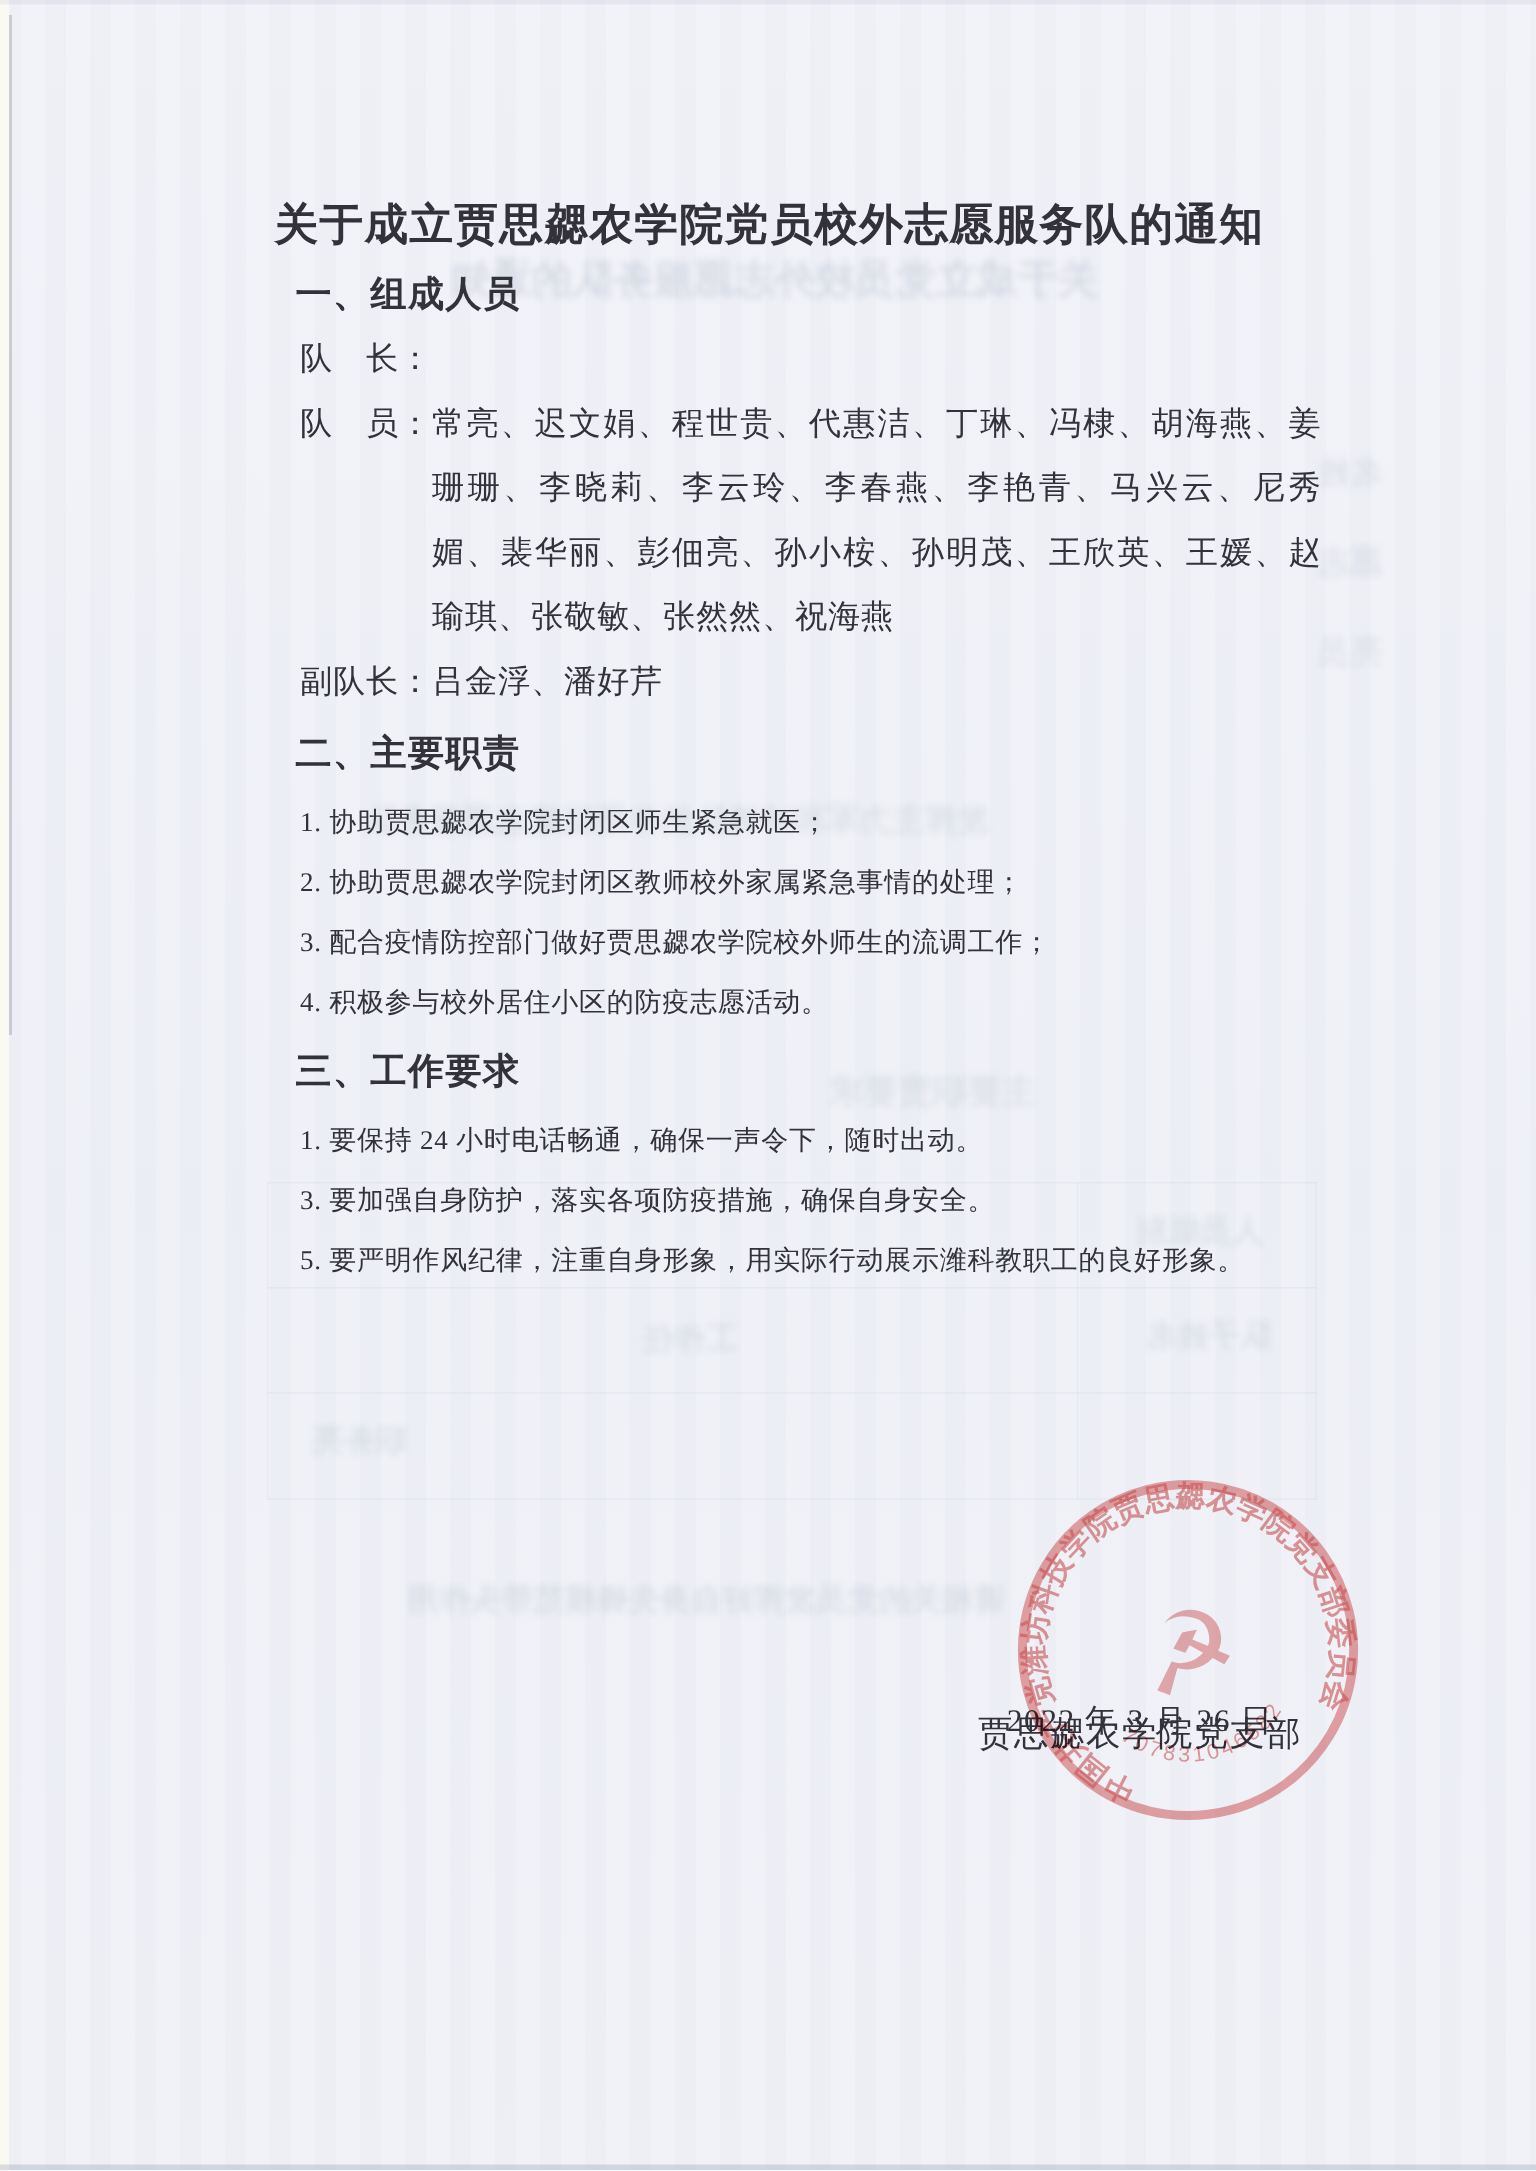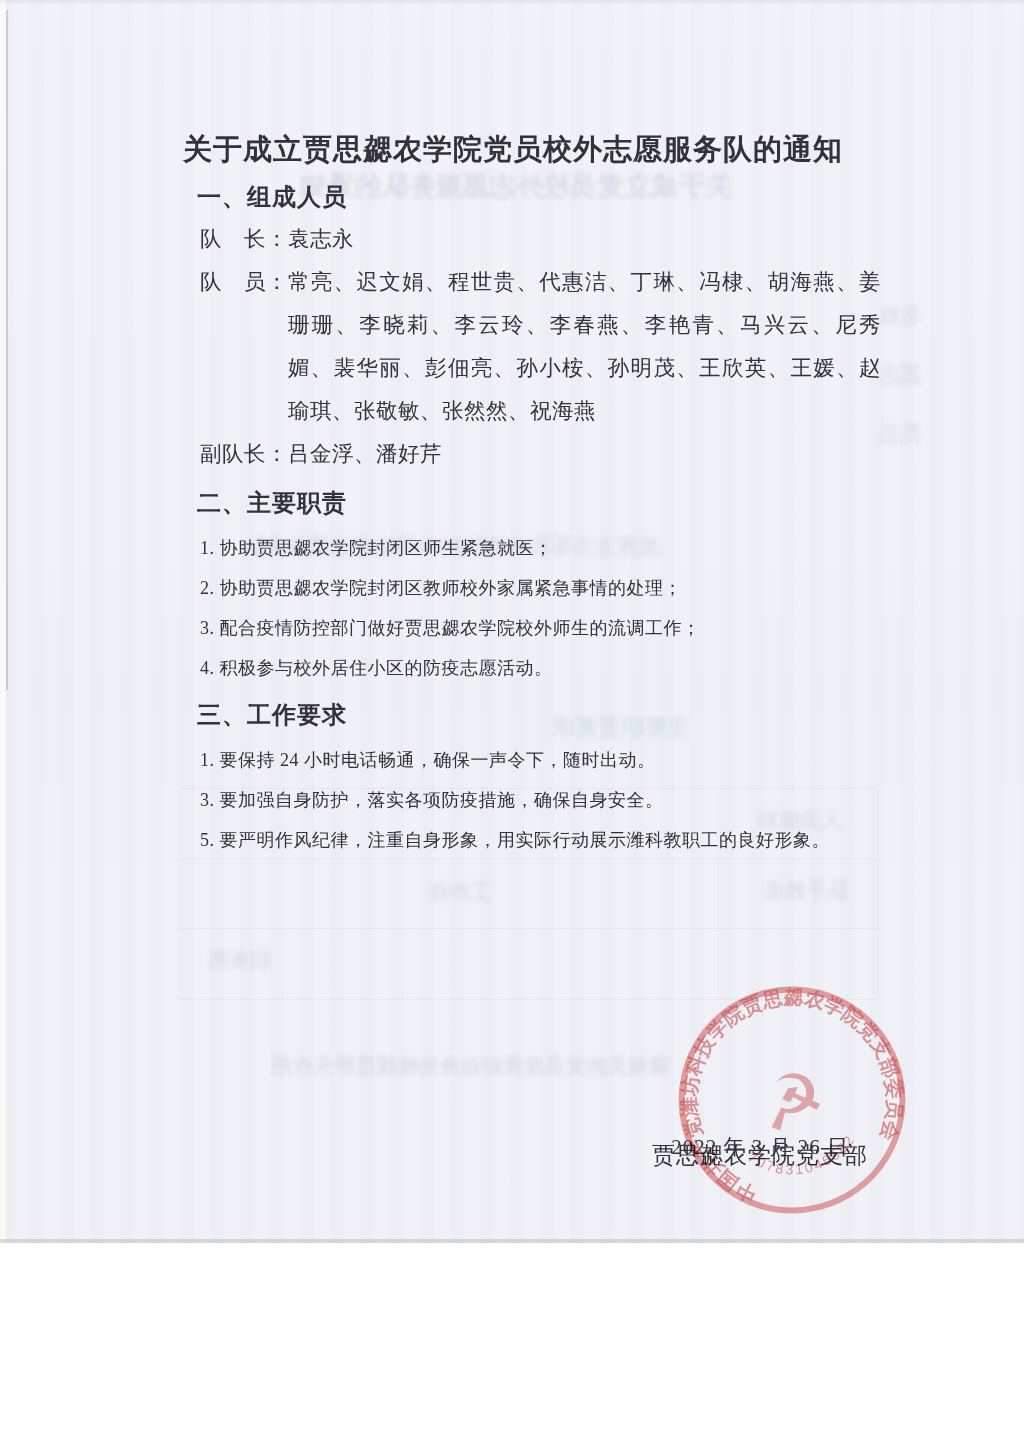--- a/index.html
+++ b/index.html
@@ -1,18 +1,18 @@
 <!DOCTYPE html>
 <html><head>
 <meta charset="utf-8">
 <style>
   html,body{margin:0;padding:0;}
   .page{
     position:relative;
-    width:1024px;height:1243px;
+    width:1024px;height:1447px;
     background:
       repeating-linear-gradient(90deg, rgba(130,150,185,0.035) 0 14px, rgba(130,150,185,0) 14px 30px),
       linear-gradient(180deg,#f2f3f8 0%,#eff1f6 55%,#f1f2f7 100%);
     overflow:hidden;
     font-family:"Liberation Serif", serif;
     color:#33323a;
     text-decoration:underline;
   }
   .edge-left{position:absolute;left:0;top:0;width:6px;height:100%;background:#fbfaf2;}
   .edge-left-line{position:absolute;left:6px;top:10px;width:2px;height:680px;background:rgba(90,100,120,0.25);}
@@ -96,21 +96,20 @@
   </div>
   <div class="bleed bt-line">请相关的党员发挥好自身先锋模范带头作用</div>
 
   <div class="content">
     <h1 class="doc-title">关于成立贾思勰农学院党员校外志愿服务队的通知</h1>
 
 
     <div class="sec-heading">一、组成人员</div>
     <div class="role-line">
       <span class="role-label">队　长：</span>
-      <span class="role-value">袁志永</span>
     </div>
     <div class="role-line">
       <span class="role-label">队　员：</span>
       <span class="role-value">常亮、迟文娟、程世贵、代惠洁、丁琳、冯棣、胡海燕、姜珊珊、李晓莉、李云玲、李春燕、李艳青、马兴云、尼秀媚、裴华丽、彭佃亮、孙小桉、孙明茂、王欣英、王媛、赵瑜琪、张敬敏、张然然、祝海燕</span>
     </div>
     <div class="role-line">
       <span class="role-label">副队长：</span>
       <span class="role-value">吕金浮、潘好芹</span>
     </div>
 

